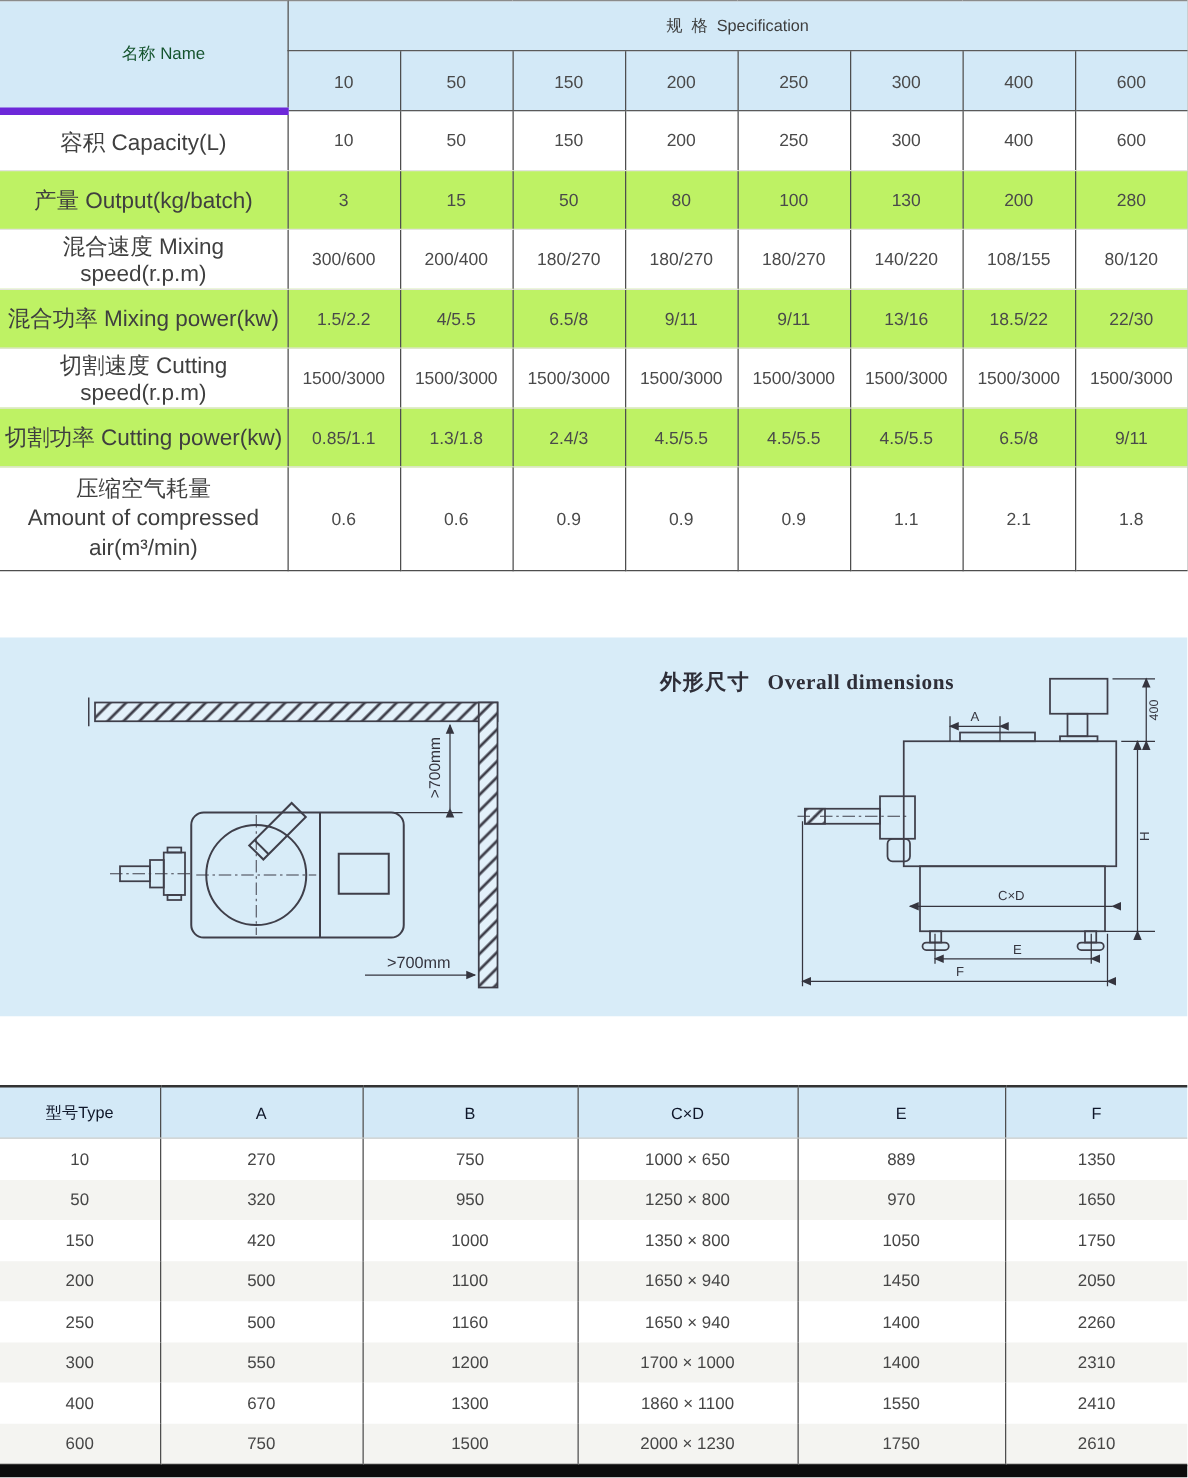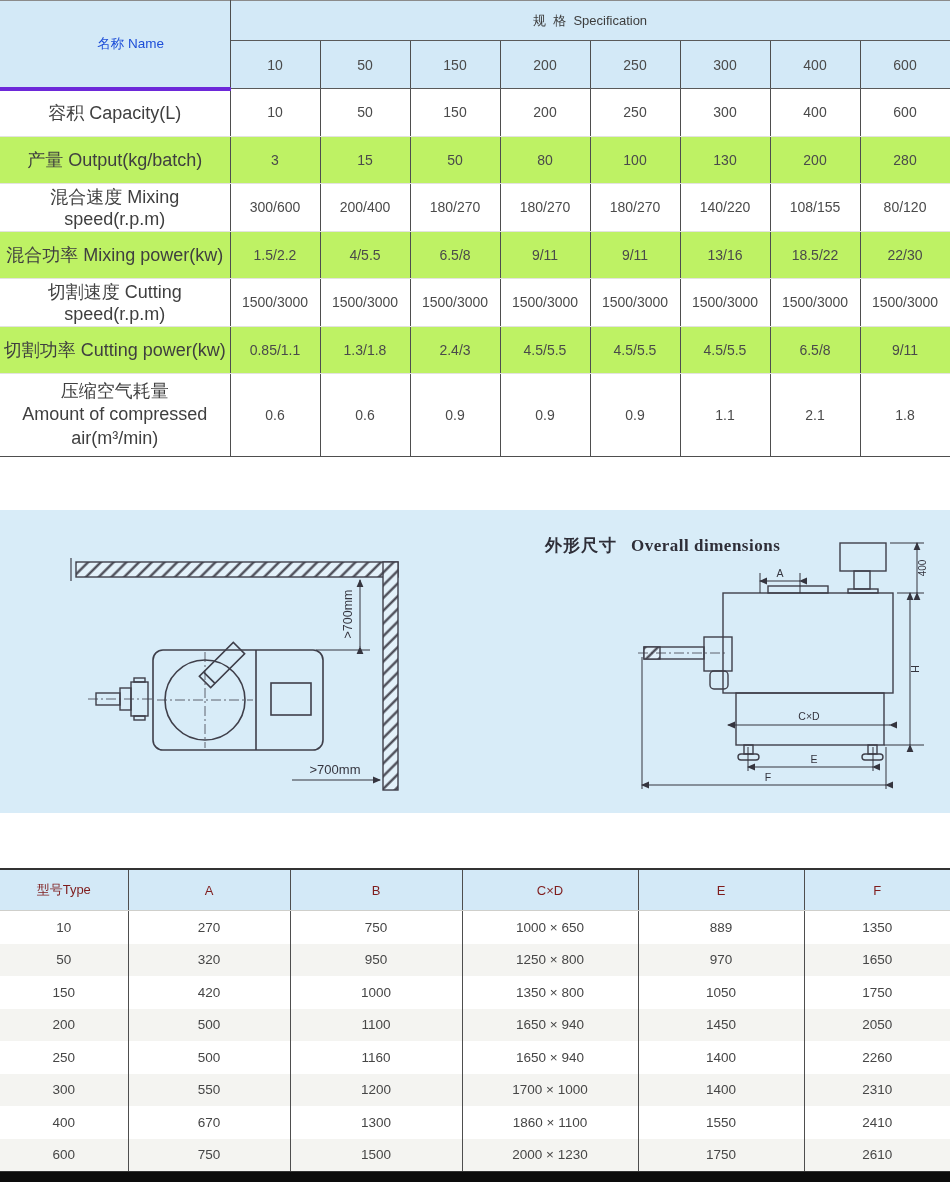--- a/index.html
+++ b/index.html
@@ -11,47 +11,47 @@
   table{border-collapse:collapse;table-layout:fixed;}
   .spec-table{position:absolute;left:0;top:0;width:950px;border-top:1px solid #8b8b8b;}
   .spec-table th,.spec-table td{
     padding:0;text-align:center;vertical-align:middle;
     font-size:14px;font-weight:normal;color:#4a4a4a;
     border-right:1px solid #4e4e4e;
   }
   .spec-table .blue{background:#d3e9f7;}
   .spec-table .spec-h{border-bottom:1px solid #5a5a5a;font-size:13px;white-space:pre;color:#3d3d3d;}
   .spec-table .size-h{border-bottom:1px solid #5a5a5a;}
-  .spec-table .name-h{border-bottom:4px solid #6d28d9;font-size:13.5px;color:#1d4ed8;padding-left:32px;}
+  .spec-table .name-h{border-bottom:6px solid #6d28d9;font-size:13.5px;color:#14532d;padding-left:32px;}
   .spec-table .lbl{font-size:18px;color:#3f3f3f;}
   .spec-table tr.body td{border-bottom:1px solid #e3e3df;}
   .spec-table tr.alt td{background:#bef264;}
   .spec-table tr.last td{border-bottom:1.5px solid #4e4e4e;}
   .h1{height:40px}.h2{height:48px}.hb{height:47.5px}.ha{height:83px}
   .pre{white-space:pre-line;font-size:11.5px;line-height:1.3;}
   
   .band{position:absolute;left:0;top:510px;width:950px;height:303px;background:#d8ecf8;}
   .band-title{position:absolute;top:24px;font-size:17px;font-weight:bold;color:#2e2e38;white-space:nowrap;}
   .band-title .cjk{font-family:"Liberation Sans",sans-serif;letter-spacing:1px;}
   .band-title .en{font-family:"Liberation Serif",serif;margin-left:14px;letter-spacing:0.5px;}
   .t-left{left:30px;}
-  .t-right{left:545px;text-align:center;}
+  .t-right{left:528px;text-align:center;}
   .dwg{position:absolute;}
   .dwg-layout{left:58px;top:42px;}
   .dwg-overall{left:628px;top:25px;}
   svg text{font-family:"Liberation Sans",sans-serif;fill:#35353f;}
   
   .dim-table{position:absolute;left:0;top:868px;width:950px;}
   .dim-table th,.dim-table td{
     padding:0;text-align:center;vertical-align:middle;
     font-weight:normal;color:#464646;border-right:1px solid #4e4e4e;
   }
   .dim-table th:last-child,.dim-table td:last-child{border-right:none;}
   .dim-table th{
-    height:40px;background:#d3e9f7;font-size:13px;color:#7f1d1d;
+    height:40px;background:#d3e9f7;font-size:13px;color:#0f172a;
     border-top:2px solid #333333;border-bottom:1px solid #cfcfcb;
   }
   .dim-table td{height:32.5px;font-size:13.5px;}
   .dim-table tr.alt td{background:#f4f4f1;}
   .dim-table tr.last td{border-bottom:2px solid #333333;}
   .black-bar{position:absolute;left:0;top:1172px;width:950px;height:10px;background:#0c0c0c;}
 </style>
 </head>
 <body>
 

